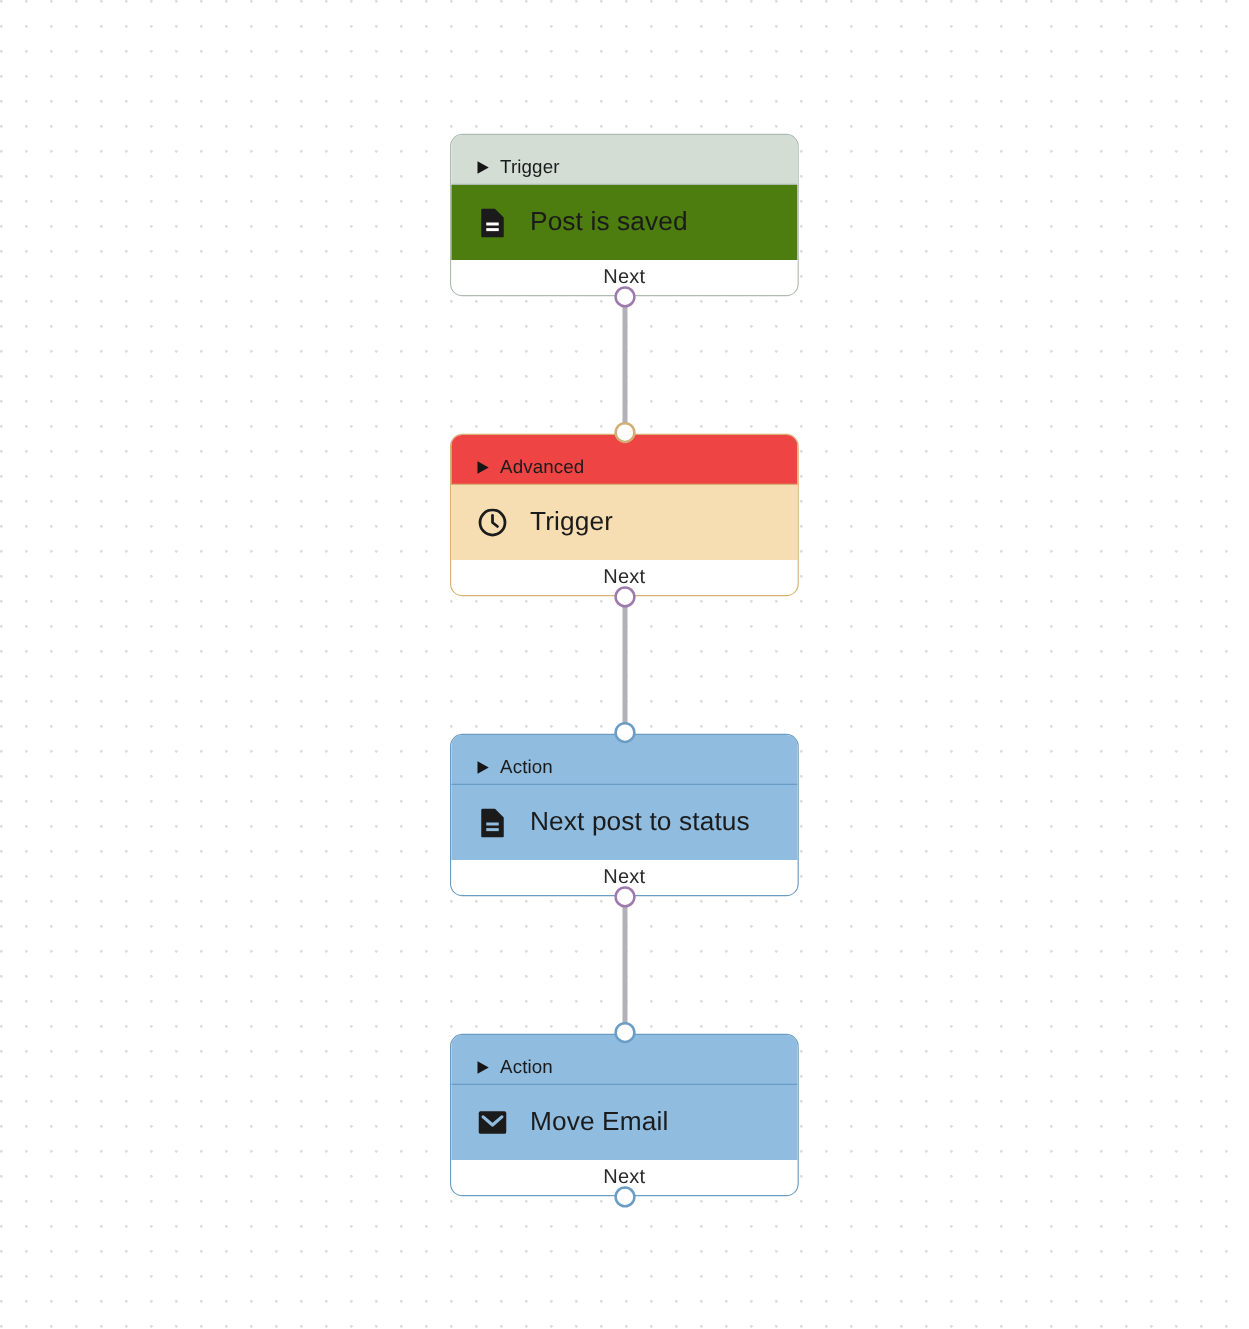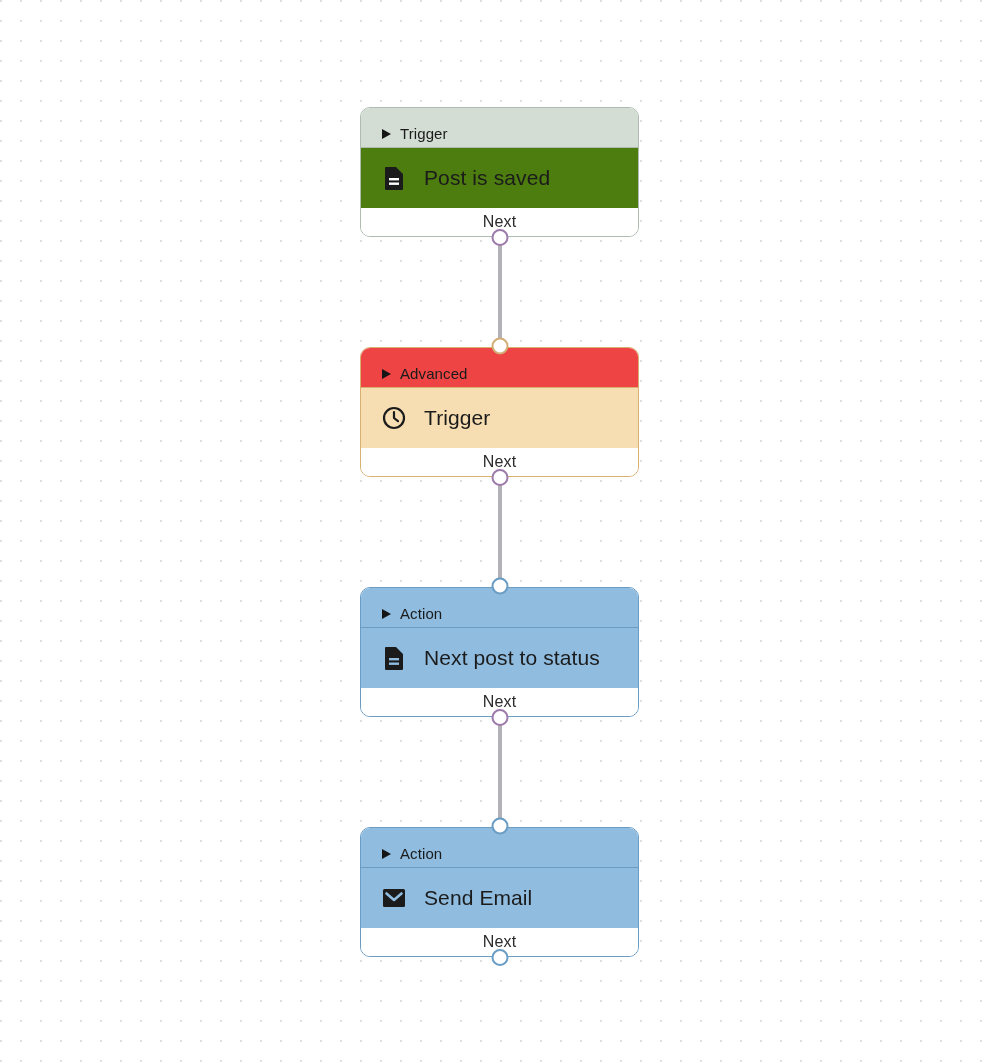--- a/index.html
+++ b/index.html
@@ -231,21 +231,21 @@
         <span class="caret"></span>
         <span>Action</span>
       </div>
       <div class="node-body">
         <span class="node-icon">
           <svg width="24" height="20" viewBox="0 0 24 20">
             <rect x="1" y="1" width="22" height="18" rx="1.5" fill="#1b1b1b"></rect>
             <path d="M4.5 5.5 L12 12 L19.5 5.5" fill="none" stroke="#8fbcdf" stroke-width="2.6" stroke-linecap="round" stroke-linejoin="round"></path>
           </svg>
         </span>
-        <span class="node-title">Send Email</span>
+        <span class="node-title">Move Email</span>
       </div>
       <div class="node-footer">
         <span>Next</span>
       </div>
     </div>
     <div class="handle handle-source c-action" style="bottom:-8.5px; top:auto; transform:translate(-50%,0);"></div>
   </div>
 
 </div>
 

